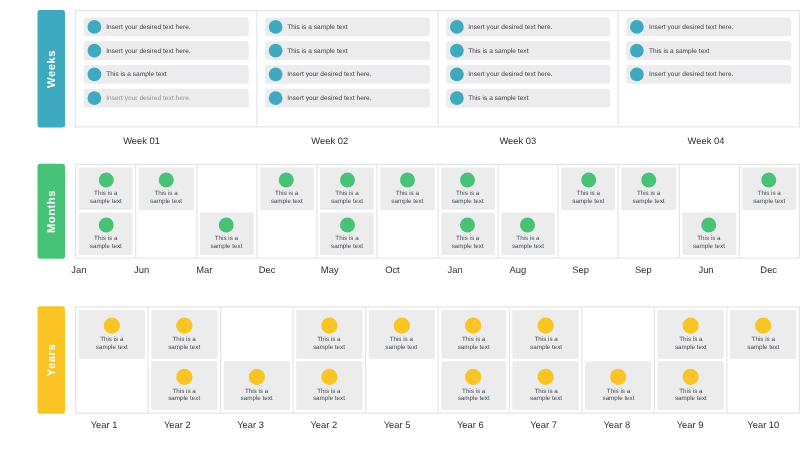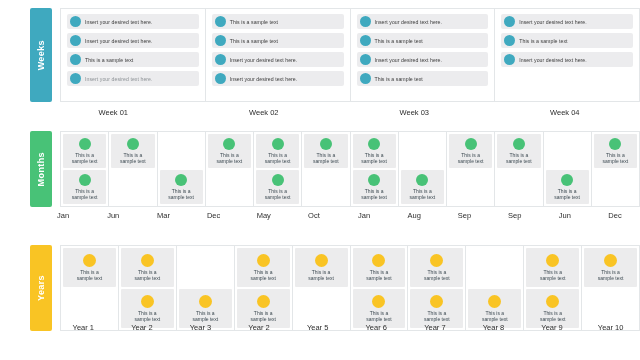--- a/index.html
+++ b/index.html
@@ -119,21 +119,21 @@
   #months-band .band-label{background:#48C277;}
   #months-matrix{height:76px;}
 
   
   #years-band{top:245px;height:86px;padding-left:30px;box-sizing:border-box;}
   #years-band .band-label{background:#F9C424;}
   #years-matrix{height:86px;}
 
   .axis-weeks{top:108px;padding-left:38px;box-sizing:border-box;}
   .axis-months{top:211px;padding-left:38px;box-sizing:border-box;justify-content:space-between;}
-  .axis-years{top:323px;padding-left:54px;box-sizing:border-box;}
+  .axis-years{top:335px;padding-left:54px;box-sizing:border-box;}
   .axis-row .axis-label{flex:1 1 0;}
 </style>
 </head>
 <body>
 
 <div class="band" id="weeks-band">
   <div class="band-label">
     <span>Weeks</span>
   </div>
   <div class="band-body">

